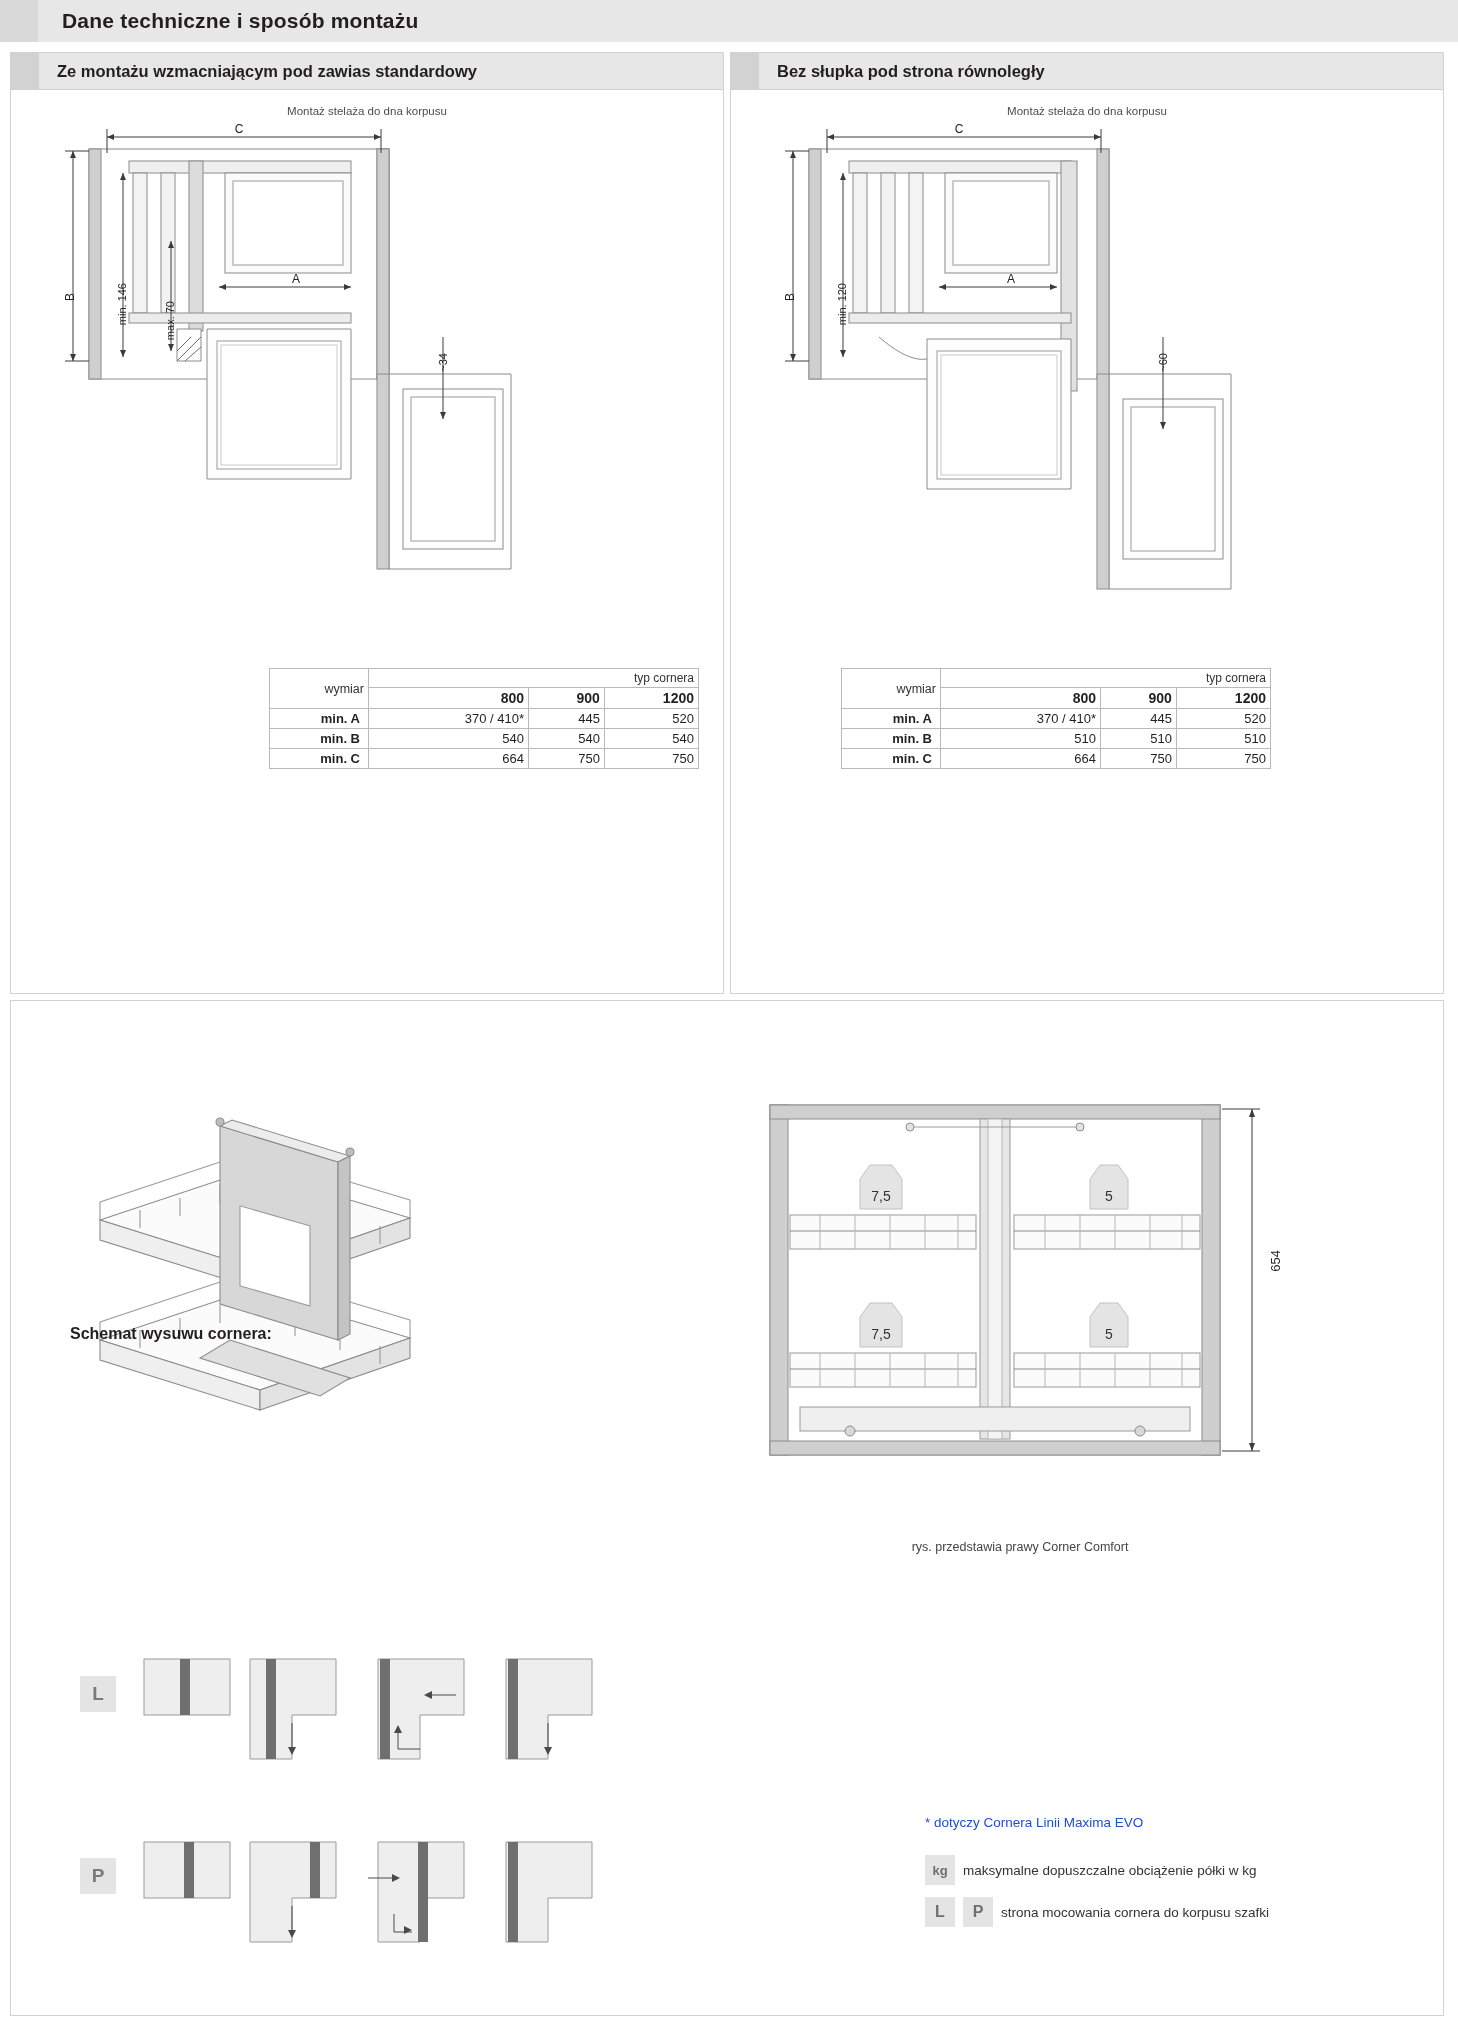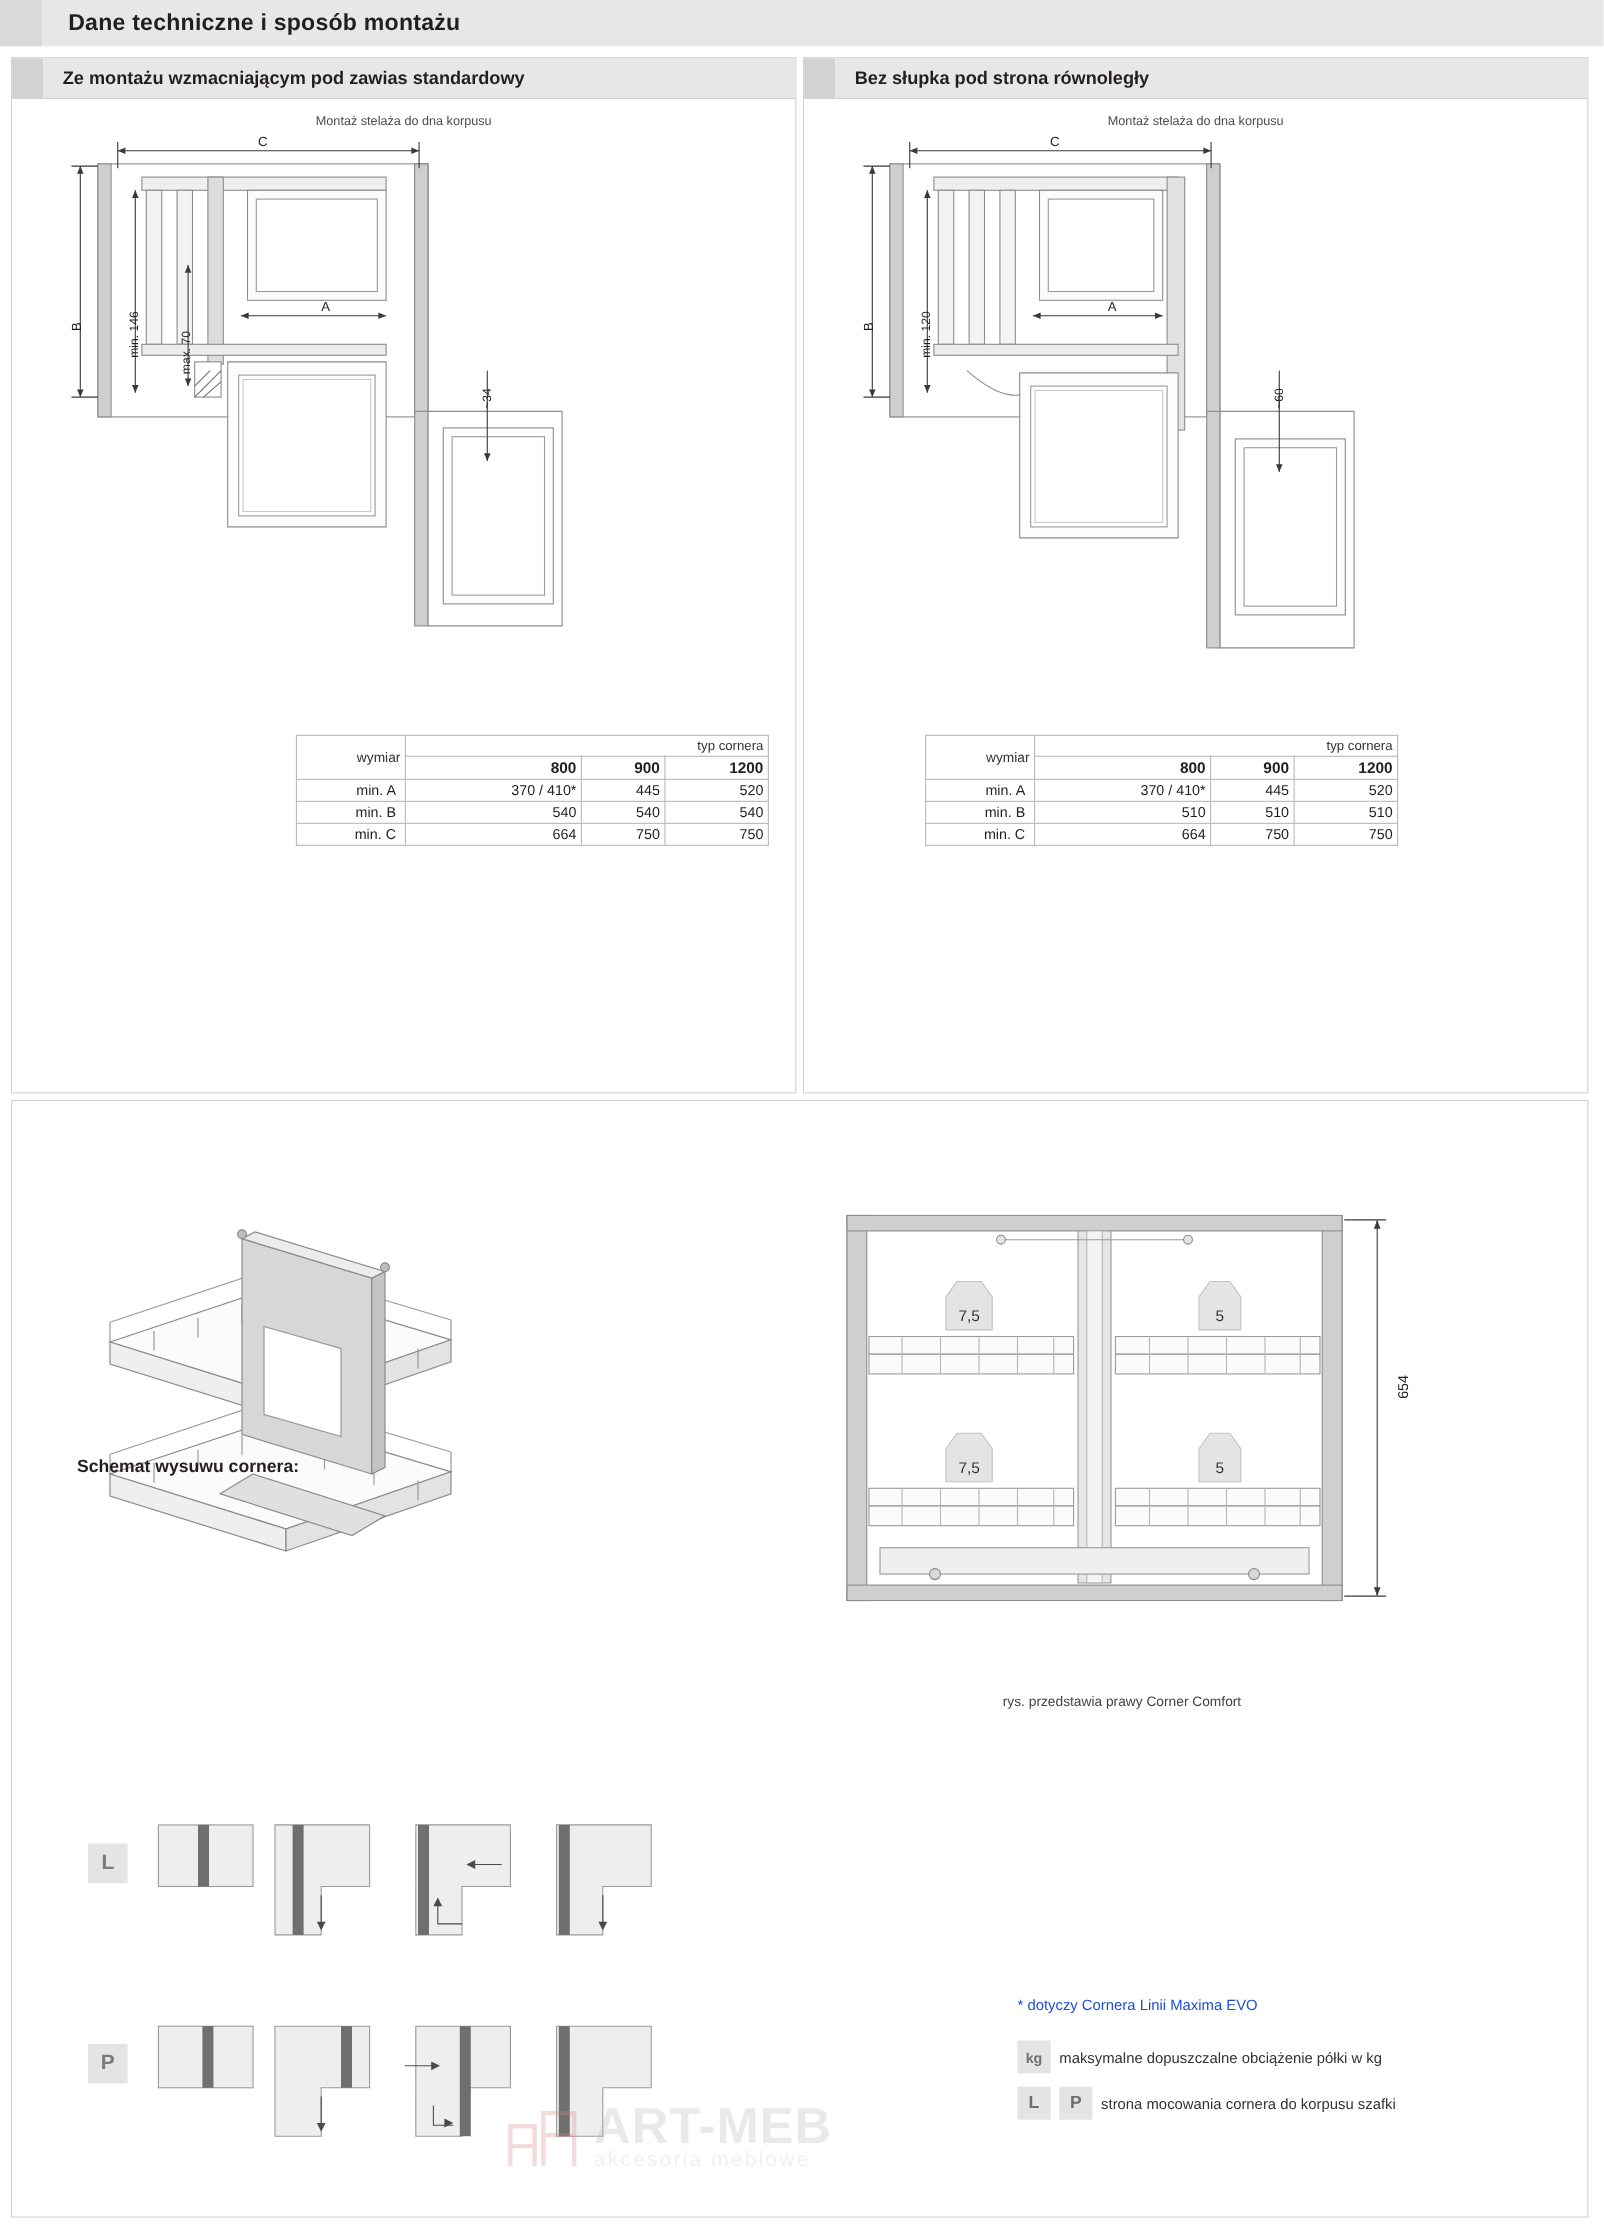--- a/index.html
+++ b/index.html
@@ -45,21 +45,21 @@
   
   .draw{position:absolute;left:0;top:36px;width:100%;height:660px;}
 
   
   table.dim{
     position:absolute;border-collapse:collapse;font-size:13px;
   }
   table.dim td,table.dim th{
     border:1px solid #b9b9b9;padding:2px 4px;text-align:right;font-weight:normal;
   }
-  table.dim .lbl{font-weight:normal;text-align:right;padding-right:8px;width:86px;}
+  table.dim .lbl{font-weight:bold;text-align:right;padding-right:8px;width:86px;}
   table.dim .wym{font-size:12.5px;color:#333;text-align:right;}
   table.dim .typ{font-size:12px;color:#333;}
   table.dim .num{font-weight:bold;font-size:14px;}
 
   
   .lower{
     position:absolute;left:10px;top:1000px;width:1432px;height:1014px;
     border:1px solid #d2d2d2;background:#fff;
   }
 
@@ -497,25 +497,14 @@
       <div class="box">kg</div>
       <span>maksymalne dopuszczalne obciążenie półki w kg</span>
     </div>
     <div class="row">
       <div class="box lp">L</div>
       <div class="box lp">P</div>
       <span>strona mocowania cornera do korpusu szafki</span>
     </div>
   </div>
 
-  <div class="wm">
-    <svg class="mark" viewBox="0 0 66 62">
-      <g fill="none" stroke="#d98b8b" stroke-width="4">
-        <path d="M4 58 V22 H26 V58"></path>
-        <path d="M34 58 V10 H62 V58"></path>
-        <path d="M4 40 H26 M34 30 H62"></path>
-      </g>
-    </svg>
-    <div class="txt">ART-MEB</div>
-    <div class="sub">akcesoria meblowe</div>
-  </div>
 
 </div>
 
 </body></html>

